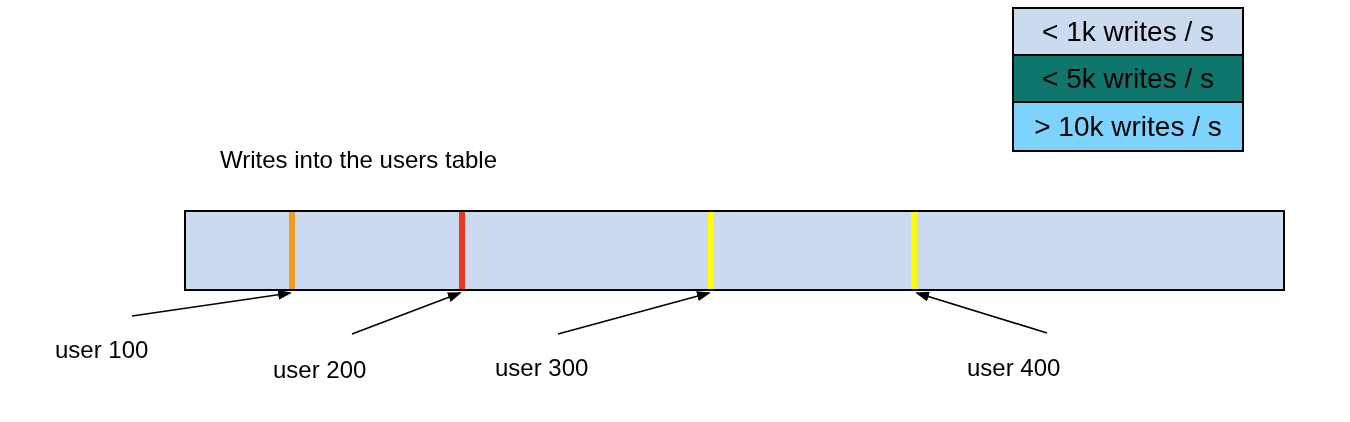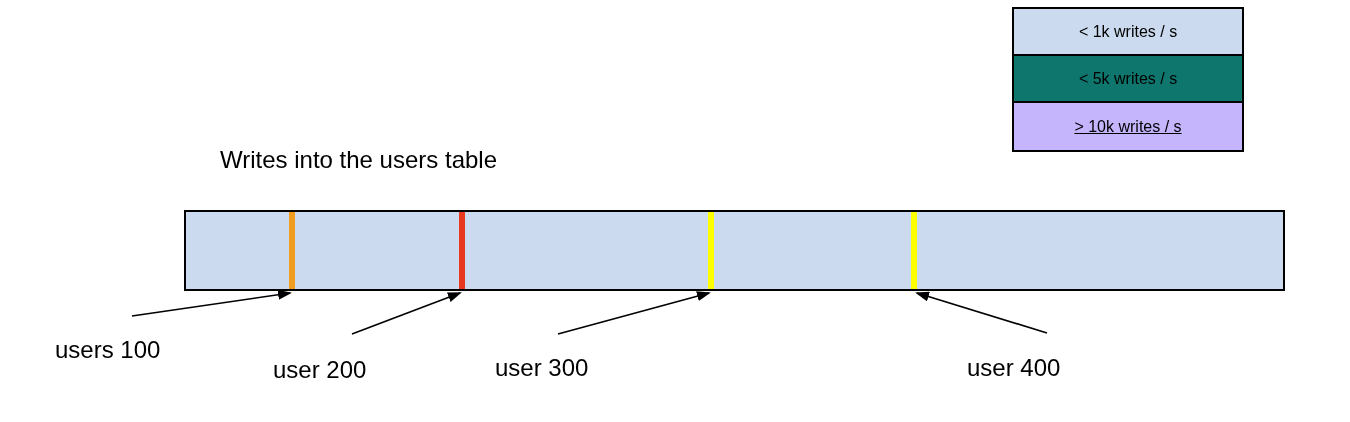--- a/index.html
+++ b/index.html
@@ -29,21 +29,21 @@
     border: 2px solid #000000;
     box-sizing: border-box;
   }
   .legend-row {
     height: 47px;
     box-sizing: border-box;
     border-bottom: 2px solid #000000;
     display: flex;
     align-items: center;
     justify-content: center;
-    font-size: 16px;
+    font-size: 28px;
     white-space: nowrap;
   }
   .legend-row:last-child { border-bottom: none; }
   .bar {
     position: absolute;
     left: 184px;
     top: 210px;
     width: 1101px;
     height: 81px;
     border: 2px solid #000000;
@@ -74,30 +74,30 @@
 
   <div class="title">Writes into the users table</div>
 
   <div class="legend">
     <div class="legend-row" style="background-color: rgb(203, 218, 238);">
       <span>&lt; 1k writes / s</span>
     </div>
     <div class="legend-row" style="background-color: #0f766e;">
       <span>&lt; 5k writes / s</span>
     </div>
-    <div class="legend-row" style="background-color: #c4b5fd; text-decoration: underline;">
+    <div class="legend-row" style="background-color: #7dd3fc;">
       <span>&gt; 10k writes / s</span>
     </div>
   </div>
 
   <div class="bar" style="background-color: rgb(203, 218, 238);"></div>
 
   <div id="markers-layer">
       <div class="marker-line" style="left: 289px; background-color: rgb(240, 156, 32);"></div>
-      <div class="marker-label" style="left: 55px; top: 336px;">users 100</div>
+      <div class="marker-label" style="left: 55px; top: 336px;">user 100</div>
       <div class="marker-line" style="left: 459px; background-color: rgb(232, 57, 31);"></div>
       <div class="marker-label" style="left: 273px; top: 356px;">user 200</div>
       <div class="marker-line" style="left: 708px; background-color: rgb(255, 255, 0);"></div>
       <div class="marker-label" style="left: 495px; top: 354px;">user 300</div>
       <div class="marker-line" style="left: 911px; background-color: rgb(255, 255, 0);"></div>
       <div class="marker-label" style="left: 967px; top: 354px;">user 400</div>
     </div>
 
   <svg class="arrows" width="1350" height="422" viewBox="0 0 1350 422" id="arrows-svg">
     <defs>

